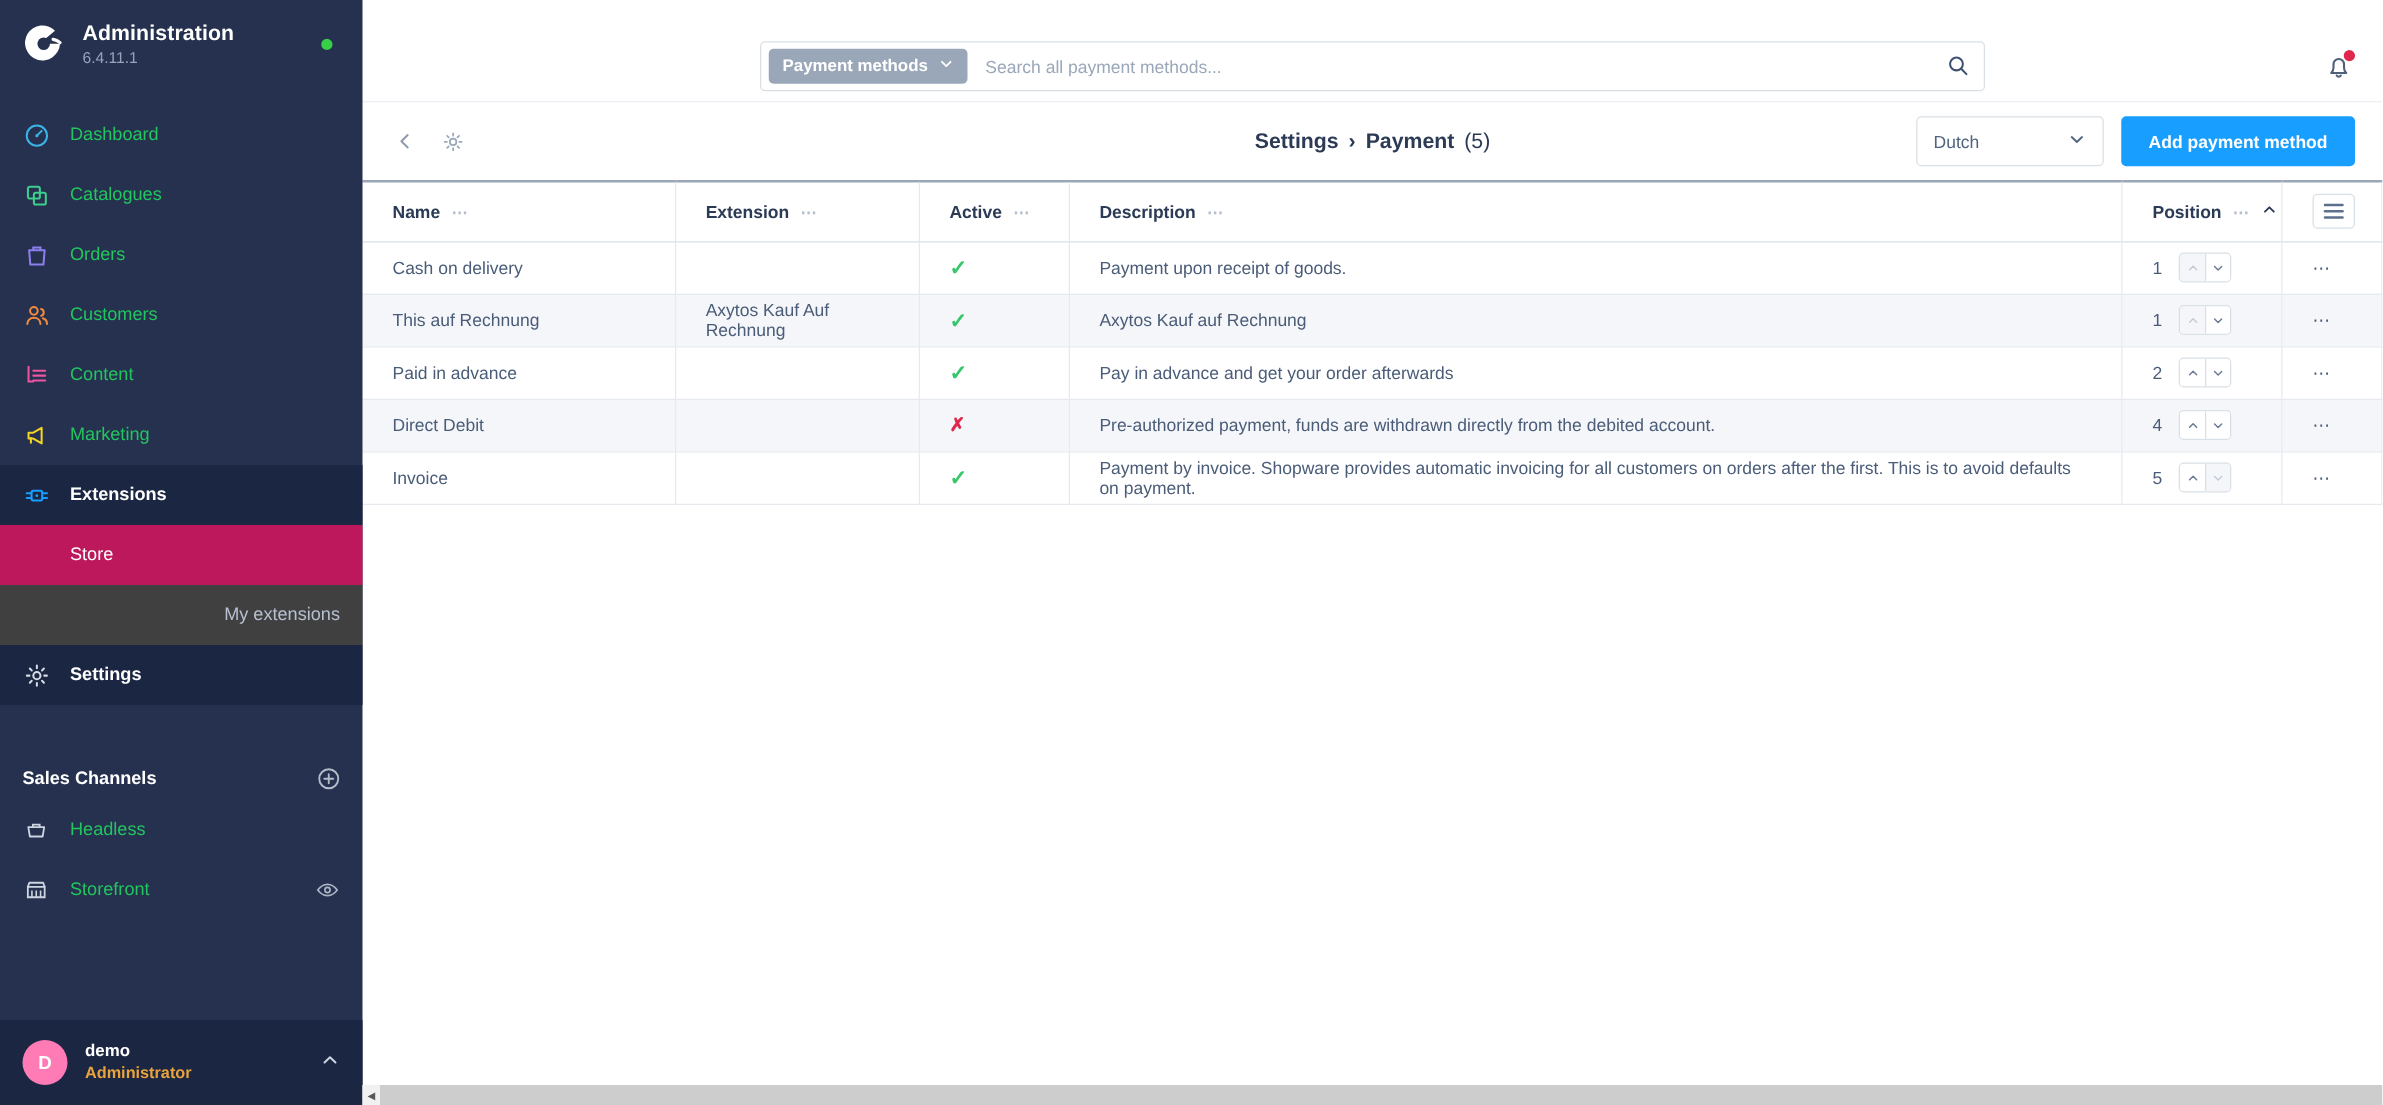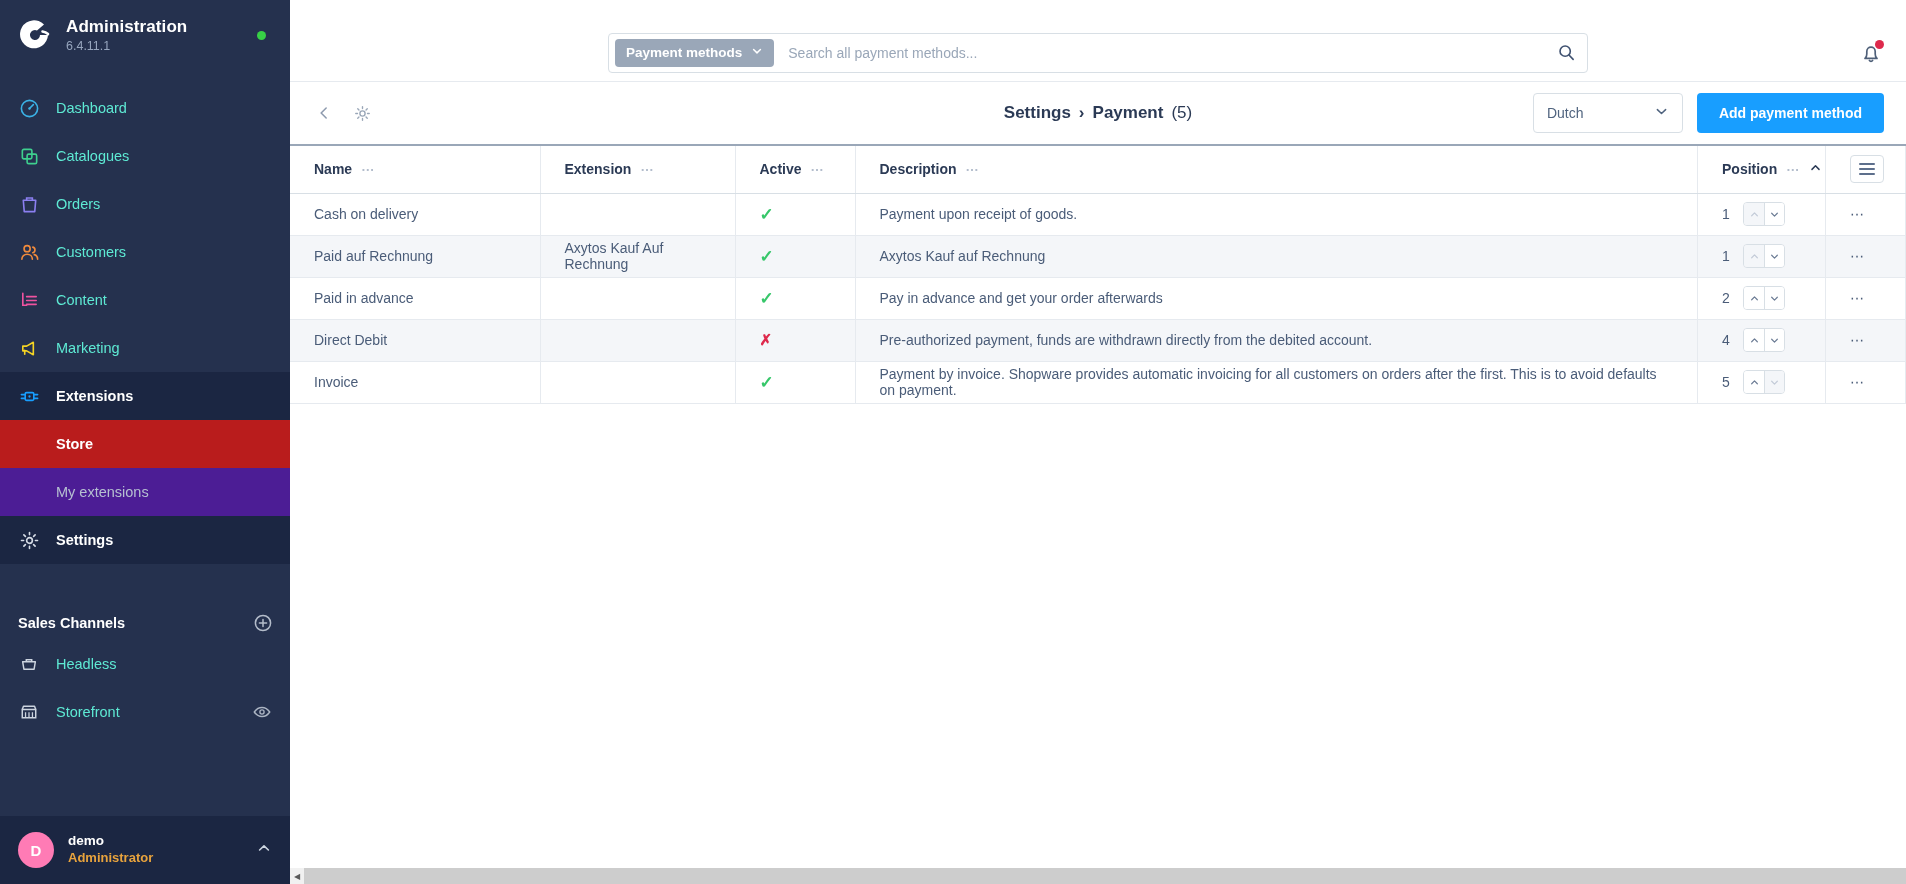--- a/index.html
+++ b/index.html
@@ -28,30 +28,30 @@
   .sb-version { font-size: 12.5px; color: #96a5bd; margin-top: 2px; }
   .sb-status-dot {
     width: 9px; height: 9px; border-radius: 50%;
     background: #37d046; margin-left: auto; margin-right: 6px;
   }
 
   .sb-nav { flex: 0 0 auto; padding-top: 14px; }
   .sb-item {
     height: 48px; display: flex; align-items: center;
     padding: 0 18px; gap: 16px; cursor: pointer;
-    font-size: 14.5px; color: #5eead4;
+    font-size: 14.5px; color: #22c55e;
   }
   .sb-item .ic { width: 22px; height: 22px; flex: 0 0 22px; display: flex; align-items: center; justify-content: center; }
   .sb-item.active { background: #1b2642; color: #fff; font-weight: bold; }
   .sb-sub {
     height: 48px; display: flex; align-items: center;
     padding: 0 18px 0 56px; font-size: 14.5px; color: #b6c0d1; cursor: pointer;
   }
-  .sb-sub.current { background: #b91c1c; color: #fff; font-weight: bold; }
-  .sb-sub.dim { background: #4c1d95; }
+  .sb-sub.current { background: #be185d; color: #fff; font-weight: normal; }
+  .sb-sub.dim { background: #404040; justify-content: flex-end; }
 
   .sb-section-gap { height: 42px; }
   .sb-section-head {
     display: flex; align-items: center; padding: 0 18px;
     height: 34px; font-size: 14.5px; font-weight: bold; color: #fff;
   }
   .sb-plus { margin-left: auto; width: 18px; height: 18px; opacity: .85; cursor: pointer; }
   .sb-eye { margin-left: auto; width: 20px; height: 20px; opacity: .8; cursor: pointer; }
 
   .sb-spacer { flex: 1 1 auto; }
@@ -502,21 +502,21 @@
                         <path d="M3.4 5.4L7 9 10.6 5.4" fill="none" stroke="currentColor" stroke-width="1.5" stroke-linecap="round" stroke-linejoin="round"></path>
                       </svg>
                   </span>
                 </span>
               </span>
             </td>
             <td class="rowdots">⋯</td>
           </tr>
 
           <tr class="alt">
-            <td>Paid auf Rechnung</td>
+            <td>This auf Rechnung</td>
             <td>Axytos Kauf Auf Rechnung</td>
             <td><span class="check">✓</span></td>
             <td>Axytos Kauf auf Rechnung</td>
             <td>
               <span class="pos-cell">
                 <span class="pos-num">1</span>
                 <span class="stepper">
                   <span class="step-btn disabled">
                     <svg viewBox="0 0 14 14" width="11" height="11">
                         <path d="M3.4 8.6L7 5 10.6 8.6" fill="none" stroke="currentColor" stroke-width="1.5" stroke-linecap="round" stroke-linejoin="round"></path>

